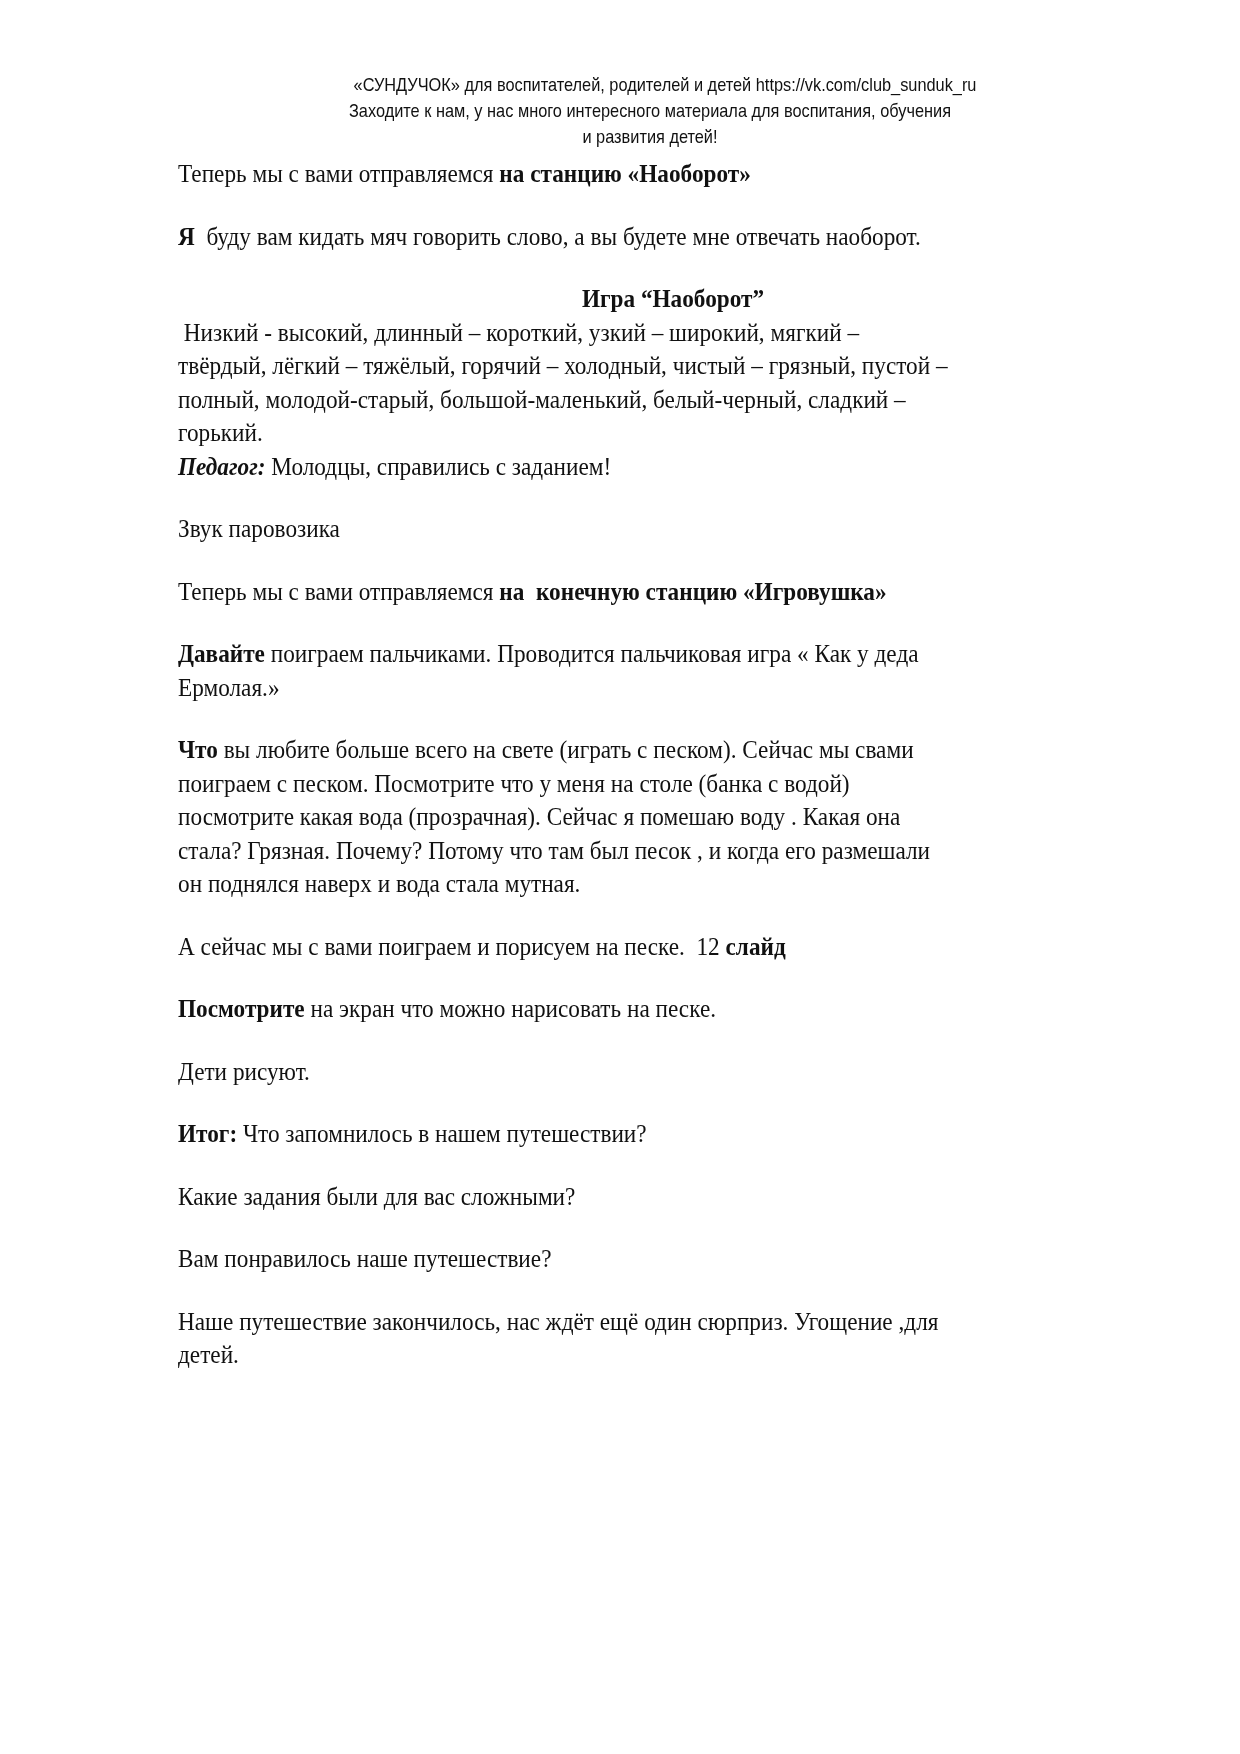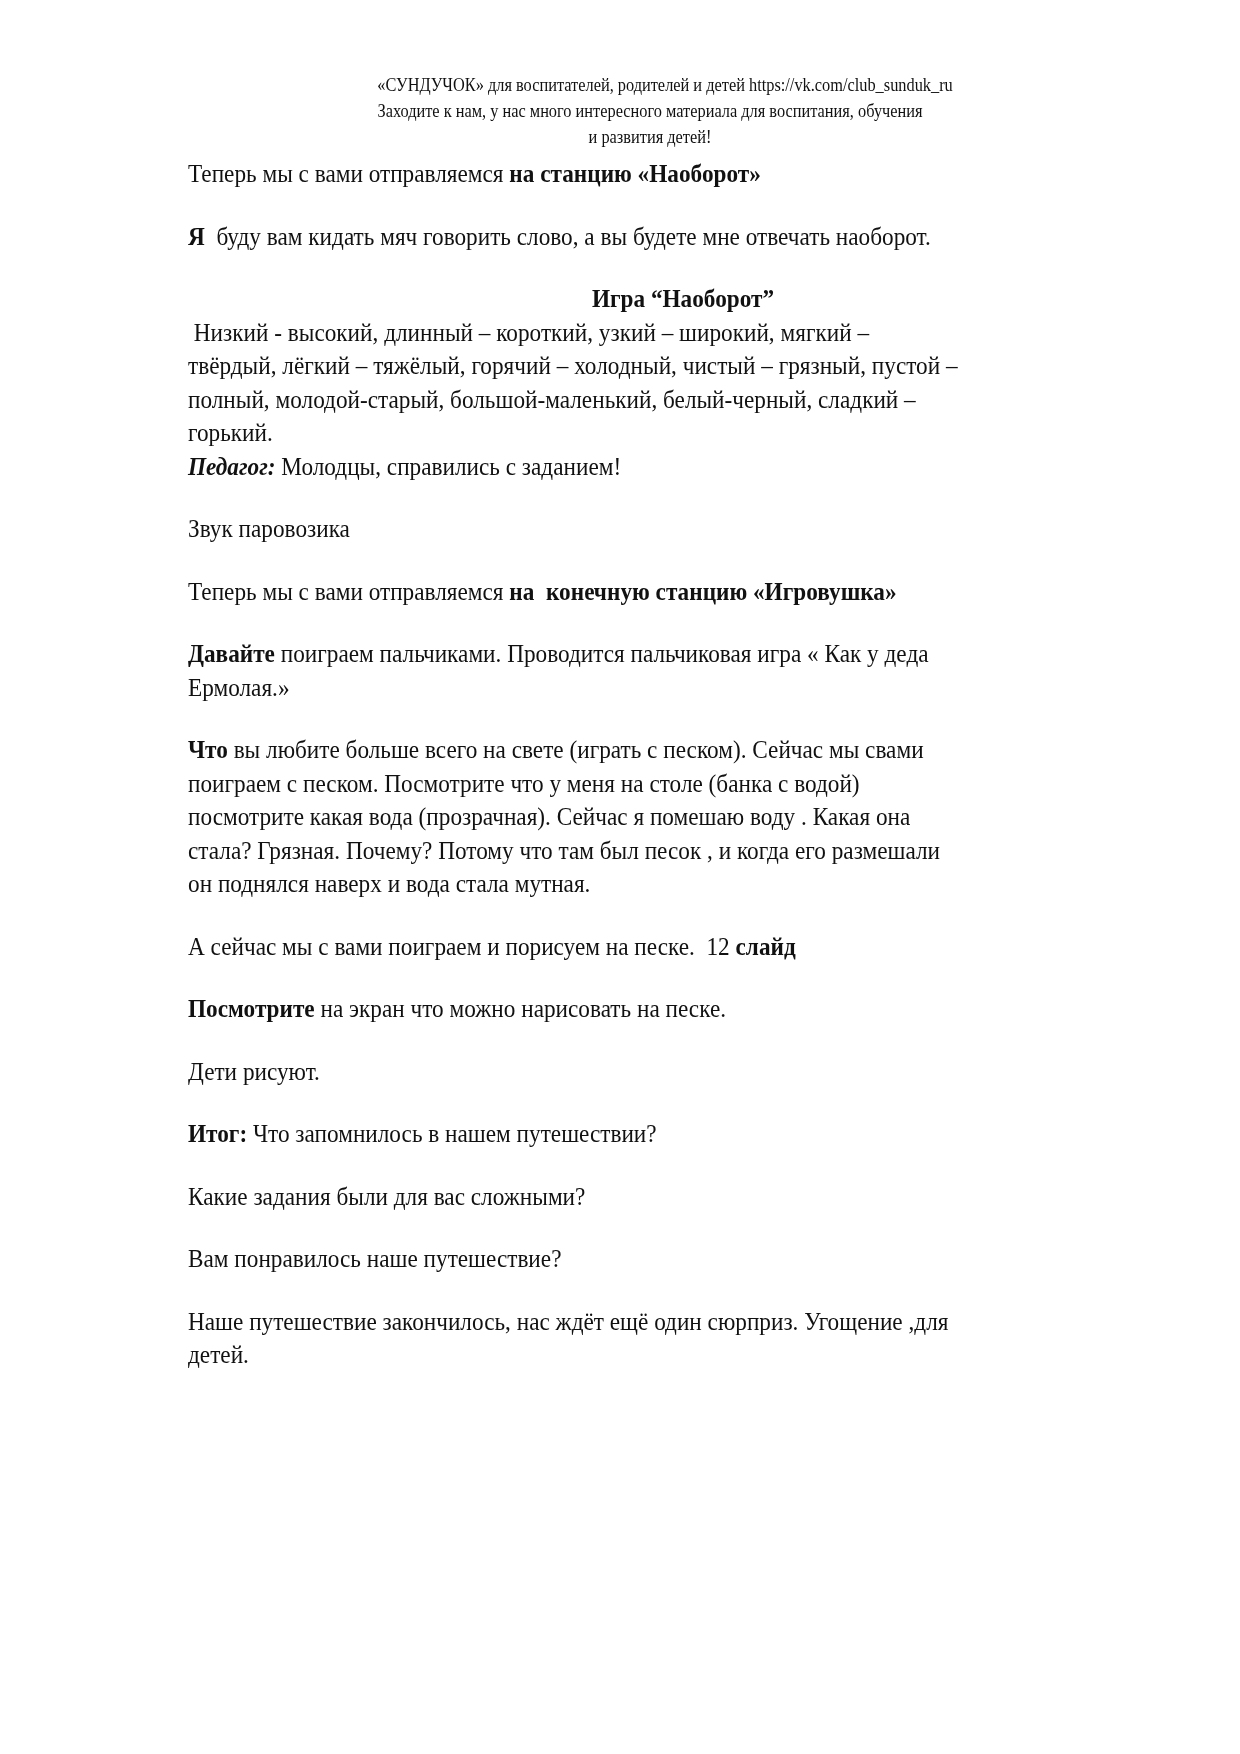--- a/index.html
+++ b/index.html
@@ -1,27 +1,27 @@
 <!DOCTYPE html>
 <html><head>
 <meta charset="utf-8">
 <style>
   html, body { margin: 0; padding: 0; background: #ffffff; }
   body { width: 1240px; height: 1754px; position: relative; overflow: hidden; color: #111; }
   .header {
     position: absolute; left: 0; top: 72px; width: 1240px;
-    text-align: center; font-family: Liberation Serif, serif;
+    text-align: center; font-family: Liberation Sans, sans-serif;
     font-size: 19px; line-height: 26px; color: #111;
   }
   .header .line { display: block; transform: scaleX(0.86); transform-origin: center; white-space: nowrap; }
   .header .line1 { position: relative; left: 45px; }
   .header .line2 { position: relative; left: 30px; }
   .header .line3 { position: relative; left: 30px; }
   .body {
-    position: absolute; left: 188px; top: 157px; width: 990px;
+    position: absolute; left: 178px; top: 157px; width: 990px;
     font-family: "Liberation Serif", serif; font-size: 25px; line-height: 33.5px;
   }
   .p { margin: 0; white-space: nowrap; transform: scaleX(0.93); transform-origin: left; }
   .gap { height: 29px; }
   .center { text-align: center; transform-origin: center; }
   b { font-weight: bold; }
   i { font-style: italic; }
 </style>
 </head>
 <body>

